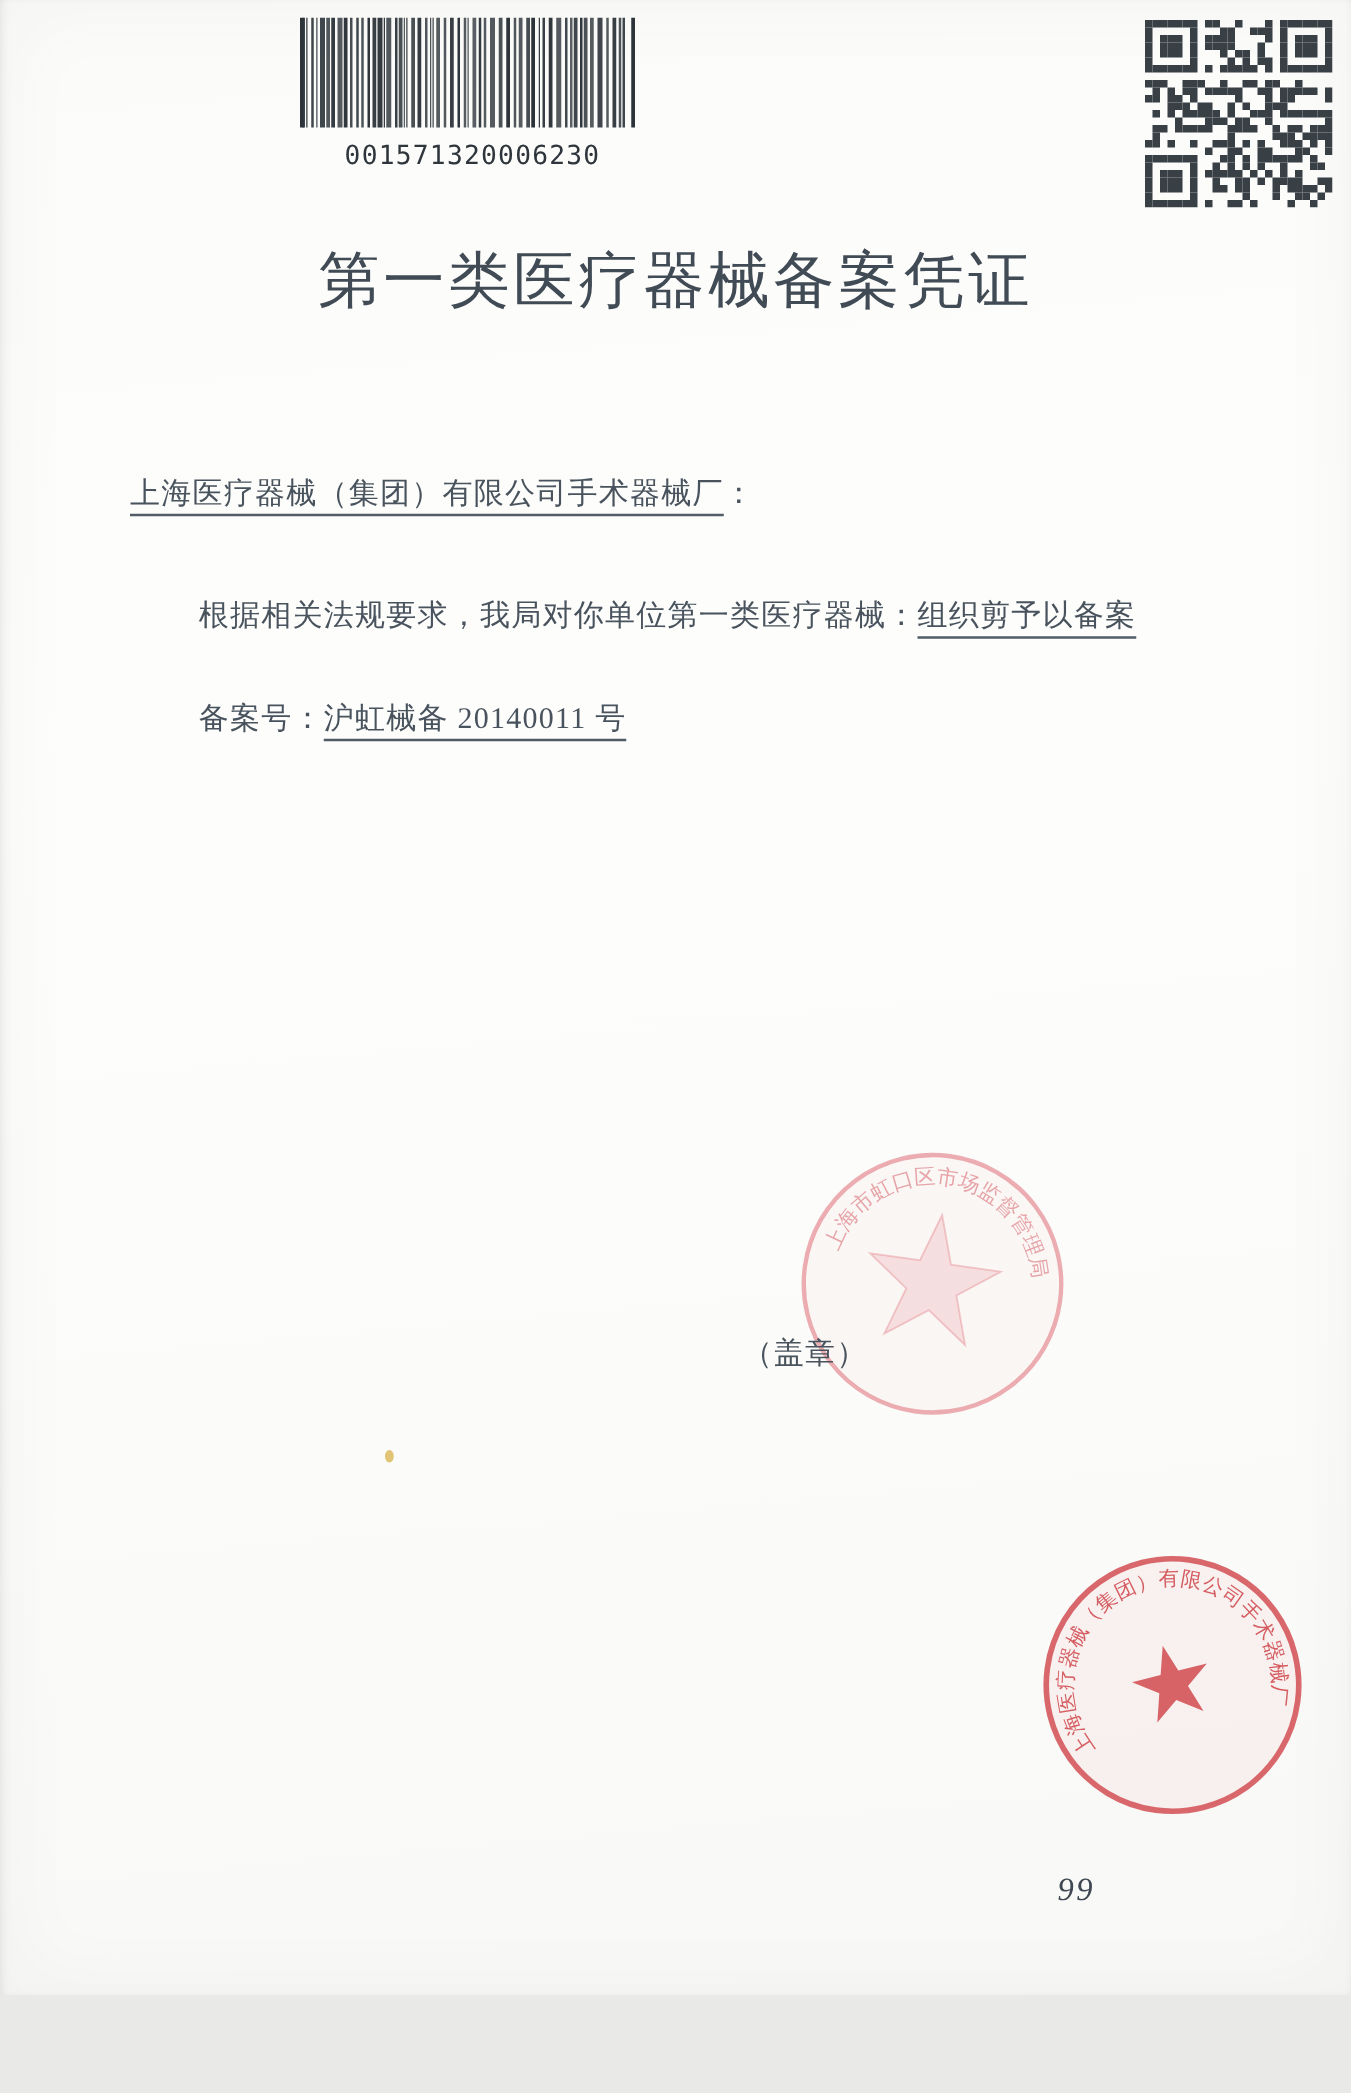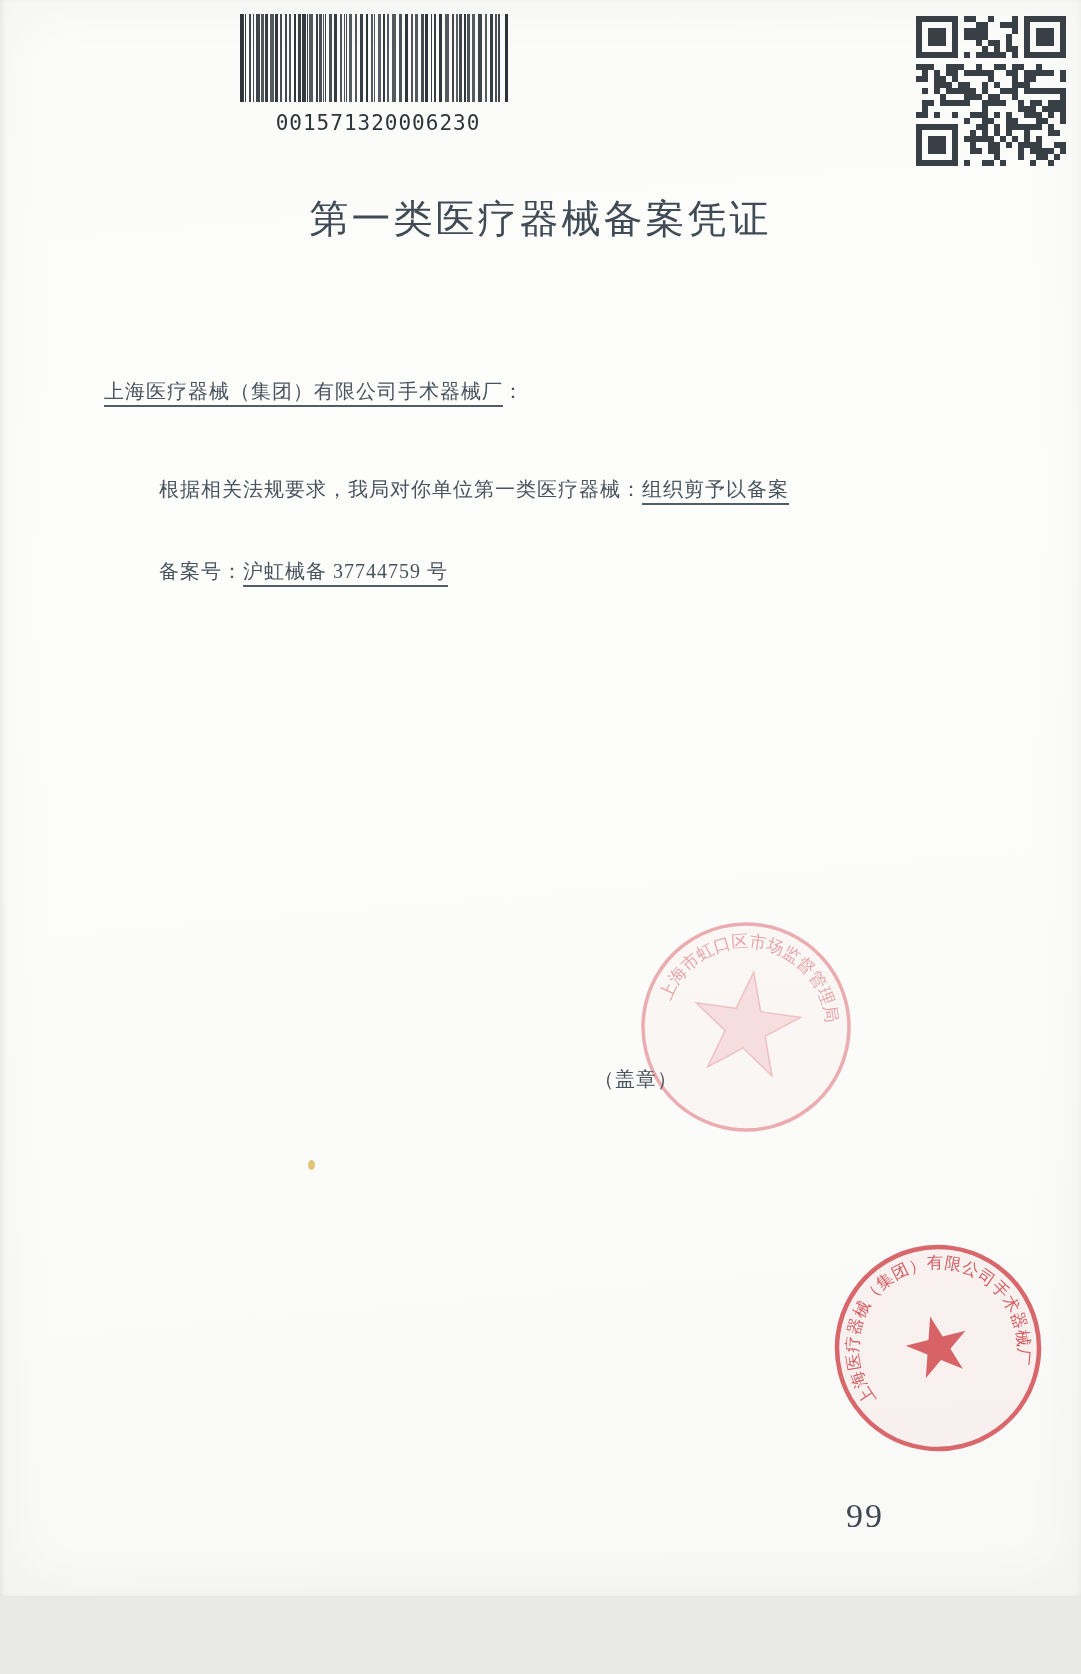--- a/index.html
+++ b/index.html
@@ -12,32 +12,32 @@
     font-family:"Liberation Serif","DejaVu Serif",serif;
     color:#4a545e;
     box-shadow:inset 0 0 70px rgba(60,60,55,0.04), inset 5px 0 9px -5px rgba(0,0,0,0.10), inset -4px 0 8px -5px rgba(0,0,0,0.06);
   }
   .abs{position:absolute;}
   
   .barcode-wrap{left:240px;top:14px;width:276px;text-align:center;}
   .barcode-num{margin-top:3px;font-family:"DejaVu Sans Mono","Liberation Mono",monospace;
     font-size:21px;letter-spacing:1px;color:#2e353b;}
   
-  .title{left:0;top:192px;width:100%;text-align:center;font-size:39px;
+  .title{left:0;top:192px;width:100%;text-align:center;font-size:49px;
     letter-spacing:3px;color:#414b55;}
   
-  .line{font-size:20px;letter-spacing:1px;color:#49535d;white-space:nowrap;}
+  .line{font-size:24px;letter-spacing:1px;color:#49535d;white-space:nowrap;}
   .addressee{left:104px;top:378px;}
   .bodyline{left:159px;top:476px;}
   .filingno{left:159px;top:558px;}
   .unitline{left:419px;top:973px;}
   .sealnote{left:594px;top:1066px;text-align:right;}
   .dateline{left:498px;top:1158px;}
   .u{border-bottom:2px solid #525c66;padding-bottom:3px;}
-  .pagenum{left:846px;top:1497px;font-size:34px;color:#3f4852;letter-spacing:2px;}
+  .pagenum{left:846px;top:1497px;font-size:26px;color:#3f4852;letter-spacing:2px;font-style:italic;}
   .bottom-bar{left:338px;top:1668px;width:424px;height:6px;background:#4e4e4c;}
   .speck{left:308px;top:1160px;width:7px;height:10px;border-radius:50%;
     background:#d9b24a;opacity:.75;}
   .stamp{pointer-events:none;}
 </style>
 </head>
 <body>
 
 <div class="page">
 
@@ -426,21 +426,21 @@
 
   <div class="abs line addressee">
     <span class="u">上海医疗器械（集团）有限公司手术器械厂</span><span>：</span>
   </div>
 
   <div class="abs line bodyline">
     <span>根据相关法规要求，我局对你单位第一类医疗器械：</span><span class="u">组织剪予以备案</span>
   </div>
 
   <div class="abs line filingno">
-    <span>备案号：</span><span class="u">沪虹械备 37744759 号</span>
+    <span>备案号：</span><span class="u">沪虹械备 20140011 号</span>
   </div>
 
   <svg class="abs stamp" style="left:626px;top:907px;" width="240" height="240" viewBox="-120 -120 240 240">
     <g transform="rotate(8)">
       <circle r="103" fill="rgba(240,170,175,0.06)" stroke-width="3.5" stroke="rgba(222,110,118,0.55)"></circle>
       <path d="M 0,-30 L 6.76,-9.30 L 28.53,-9.27 L 10.94,3.55 L 17.63,24.27 L 0,11.50 L -17.63,24.27 L -10.94,3.55 L -28.53,-9.27 L -6.76,-9.30 Z" transform="scale(1.85)" fill="rgba(228,130,138,0.20)" stroke="rgba(228,130,138,0.40)" stroke-width="0.8"></path>
       <defs>
         <path id="agencyArc" d="M -69.3,40 A 80,80 0 1 1 69.3,40" fill="none"></path>
       </defs>
       <text font-size="17" font-family="Liberation Serif, DejaVu Serif, serif" fill="rgba(214,96,105,0.55)">

